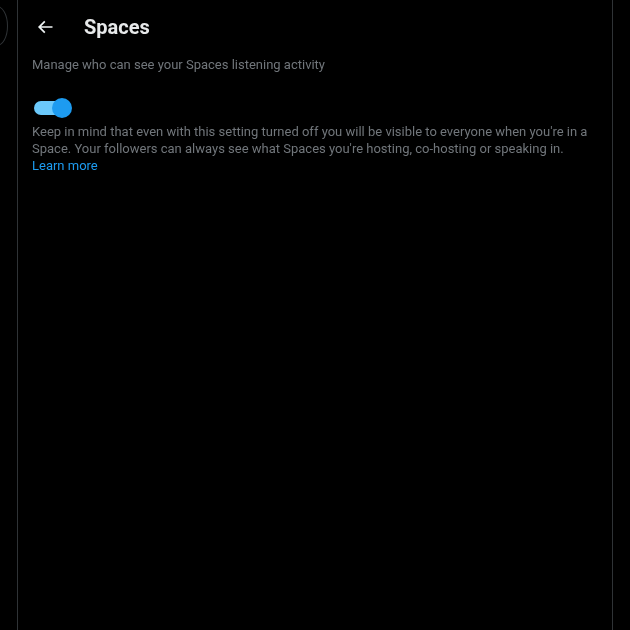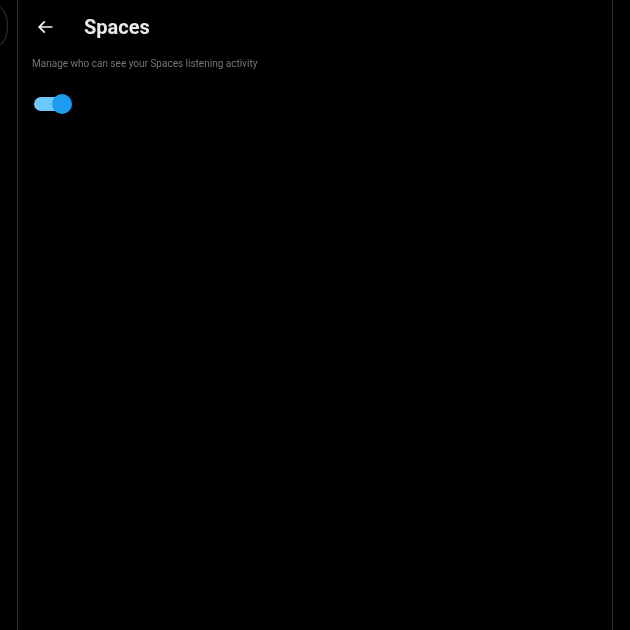--- a/index.html
+++ b/index.html
@@ -58,21 +58,21 @@
       height: 20px;
       fill: #eff3f4;
     }
     .title {
       font-size: 20px;
       font-weight: 700;
       color: #e7e9ea;
     }
     .subtitle {
       padding: 4px 16px 12px 14px;
-      font-size: 10px;
+      font-size: 13px;
       color: #71767b;
       line-height: 1.3;
     }
     .setting-row {
       padding: 12px 16px 4px 14px;
     }
     .setting-top {
       display: flex;
       align-items: center;
       justify-content: space-between;
@@ -137,14 +137,17 @@
 
   <div class="subtitle">Manage who can see your Spaces listening activity</div>
 
   <div class="setting-row">
     <div class="setting-top">
       <div class="toggle">
         <div class="toggle-track"></div>
         <div class="toggle-thumb"></div>
       </div>
     </div>
+    <div class="setting-desc">
+      <span>Keep in mind that even with this setting turned off you will be visible to everyone when you're in a Space. Your followers can always see what Spaces you're hosting, co-hosting or speaking in. </span><a class="learn-more">Learn more</a>
+    </div>
   </div>
 </div>
 
 </body></html>

